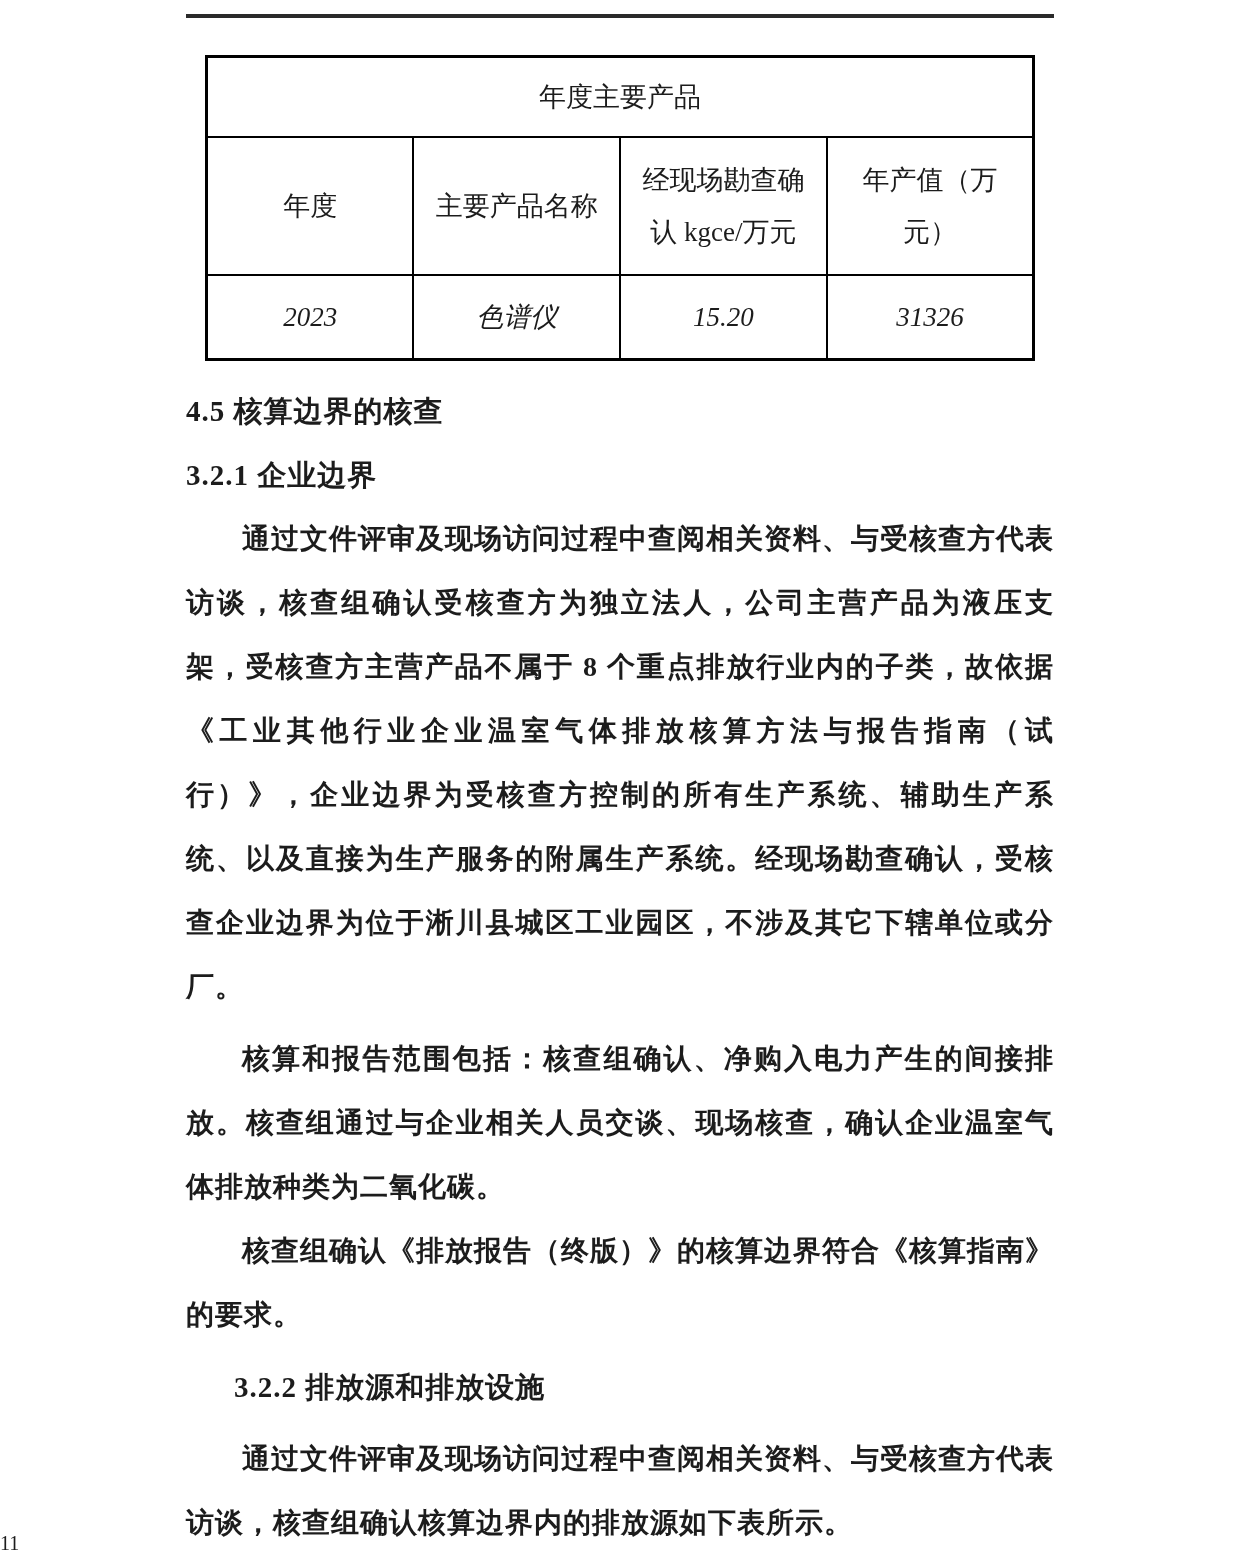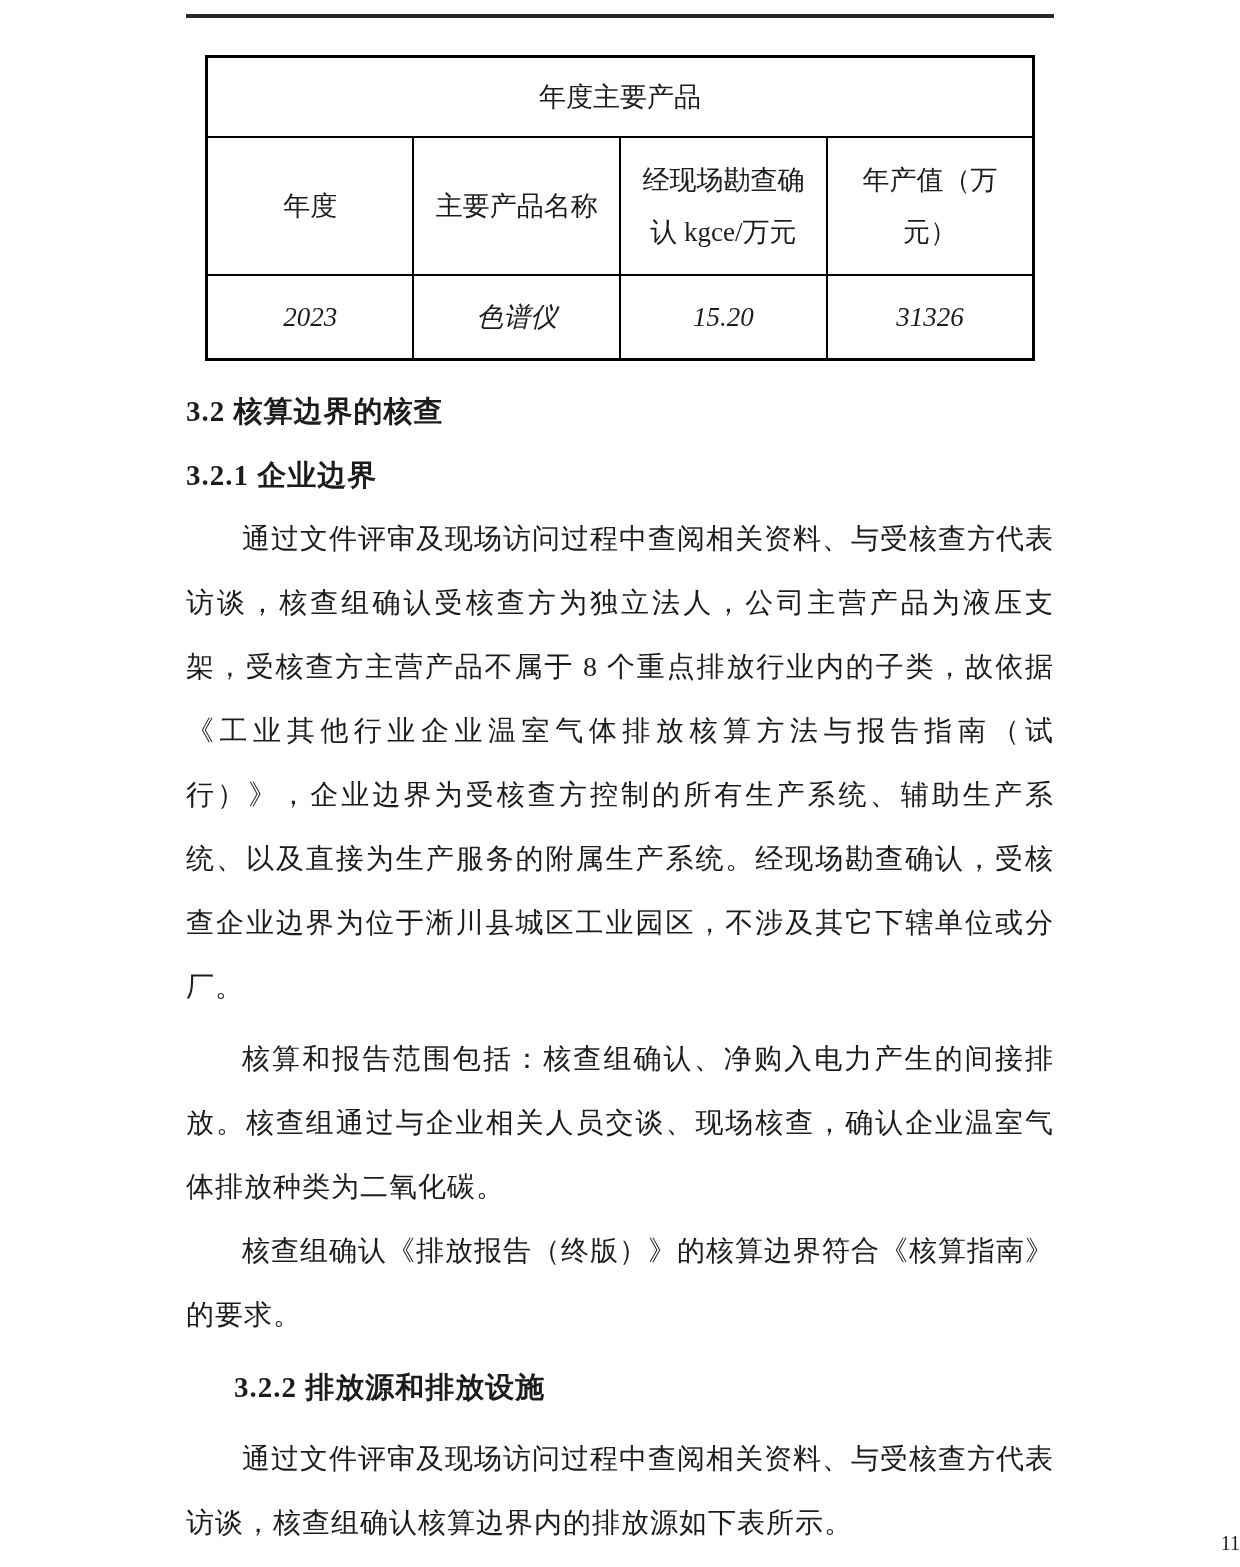--- a/index.html
+++ b/index.html
@@ -65,38 +65,39 @@
   }
   .h1 { margin-top: 18px; }
 
   p.body {
     font-size: 28px;
     line-height: 64px;
     margin: 0;
     text-align: justify;
     text-indent: 56px;
     letter-spacing: 1px;
+    font-weight: bold;
   }
   p.m8  { margin-top: 8px; }
   .h2.m8 { margin-top: 8px; margin-left: 48px; }
 
   .caption {
     font-weight: bold;
     font-size: 29px;
     line-height: 64px;
     text-align: center;
     margin-top: 10px;
     letter-spacing: 1px;
   }
   .page-number {
     position: absolute;
     bottom: 12px;
     left: 0;
     width: 100%;
-    text-align: right;
+    text-align: left;
     font-size: 20px;
     color: #1c1c1c;
   }
 </style>
 </head>
 <body>
 
 <div class="page">
 
   <div class="header-rule"></div>
@@ -116,21 +117,21 @@
       </tr>
       <tr class="t-row">
         <td>2023</td>
         <td>色谱仪</td>
         <td>15.20</td>
         <td>31326</td>
       </tr>
     </tbody>
       </table>
 
-    <div class="h1">3.2 核算边界的核查</div>
+    <div class="h1">4.5 核算边界的核查</div>
 
     <div class="h2">3.2.1 企业边界</div>
 
     <p class="body">通过文件评审及现场访问过程中查阅相关资料、与受核查方代表访谈，核查组确认受核查方为独立法人，公司主营产品为液压支架，受核查方主营产品不属于 8 个重点排放行业内的子类，故依据《工业其他行业企业温室气体排放核算方法与报告指南（试行）》，企业边界为受核查方控制的所有生产系统、辅助生产系统、以及直接为生产服务的附属生产系统。经现场勘查确认，受核查企业边界为位于淅川县城区工业园区，不涉及其它下辖单位或分厂。</p>
 
     <p class="body m8">核算和报告范围包括：核查组确认、净购入电力产生的间接排放。核查组通过与企业相关人员交谈、现场核查，确认企业温室气体排放种类为二氧化碳。</p>
 
 
     <p class="body">核查组确认《排放报告（终版）》的核算边界符合《核算指南》的要求。</p>
 

